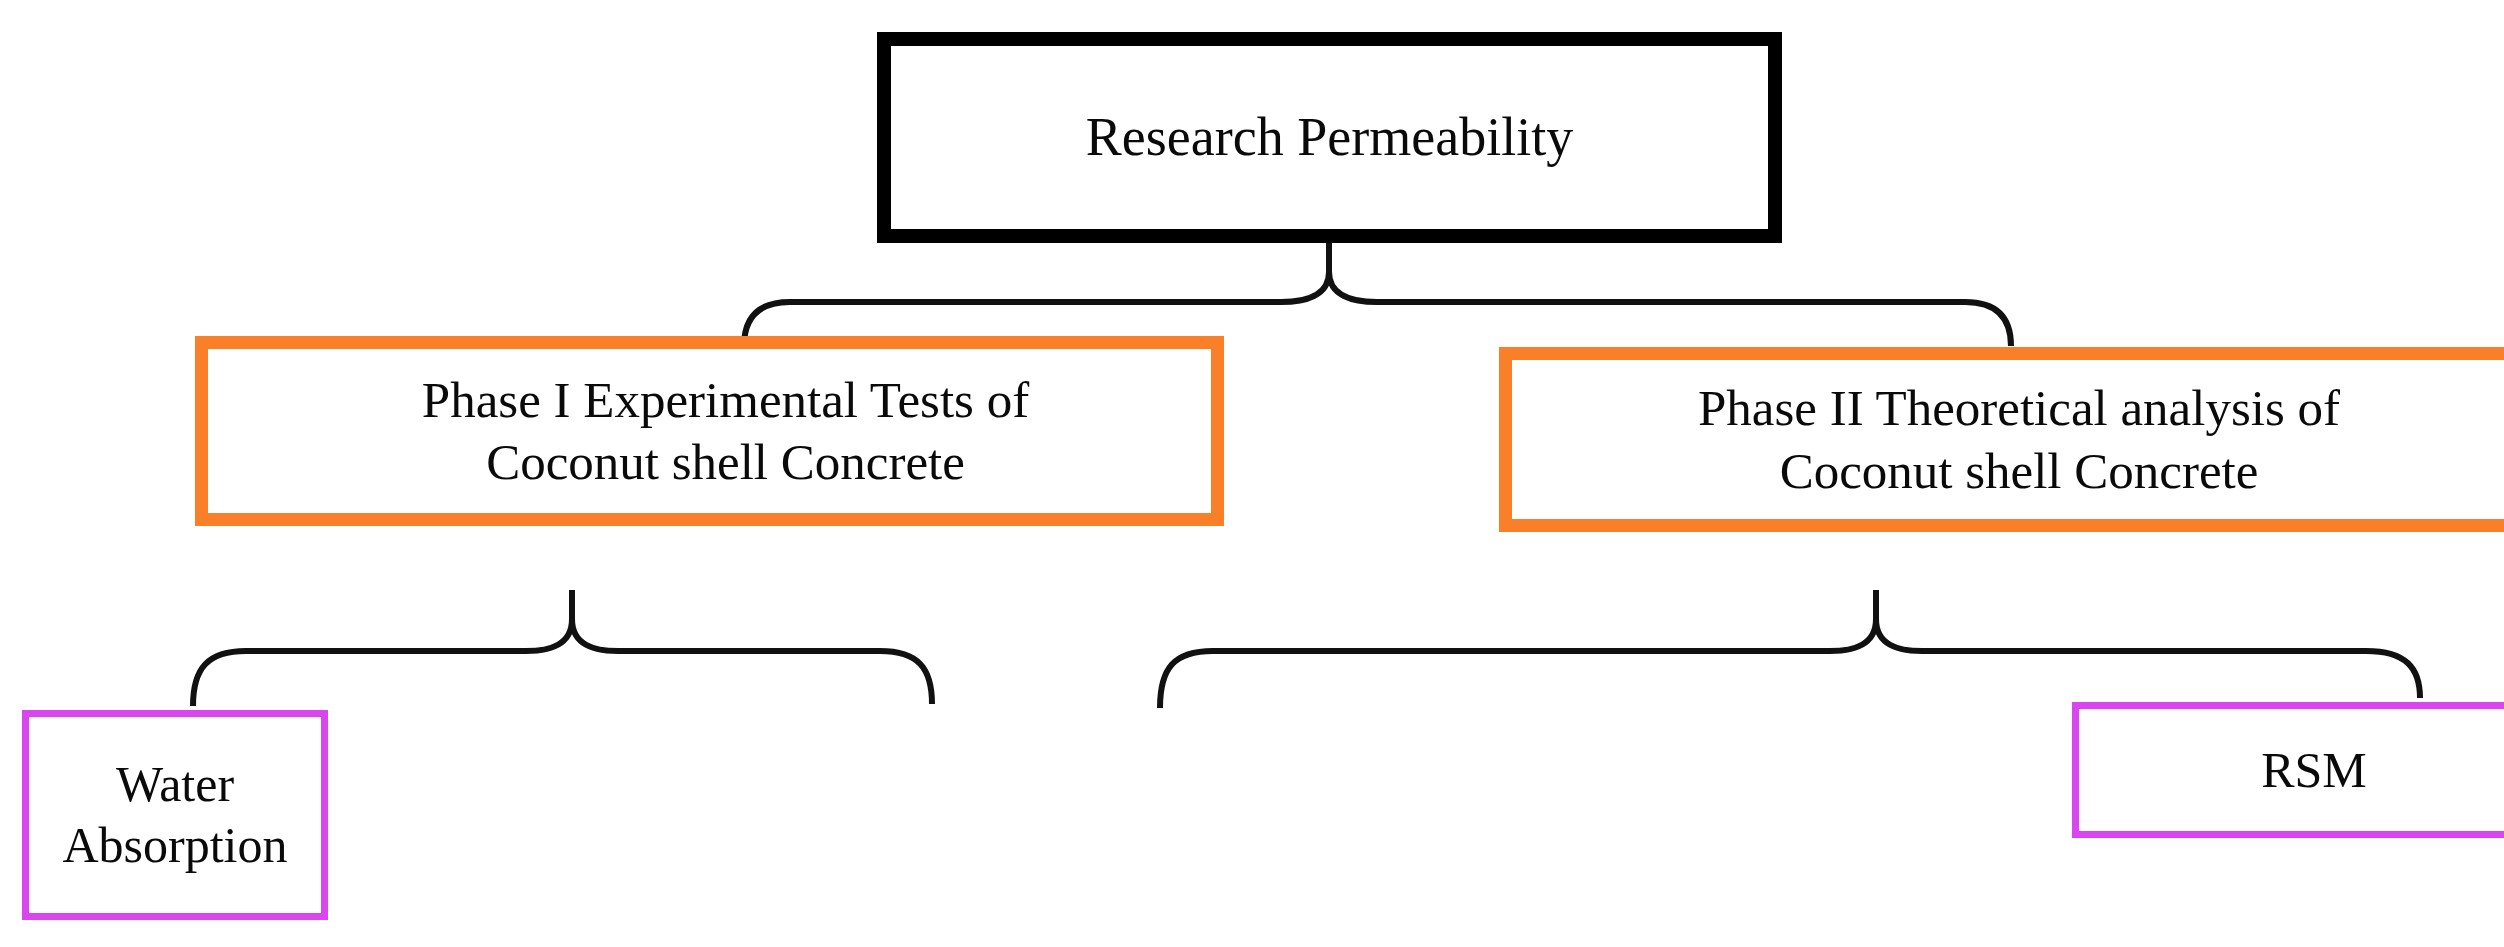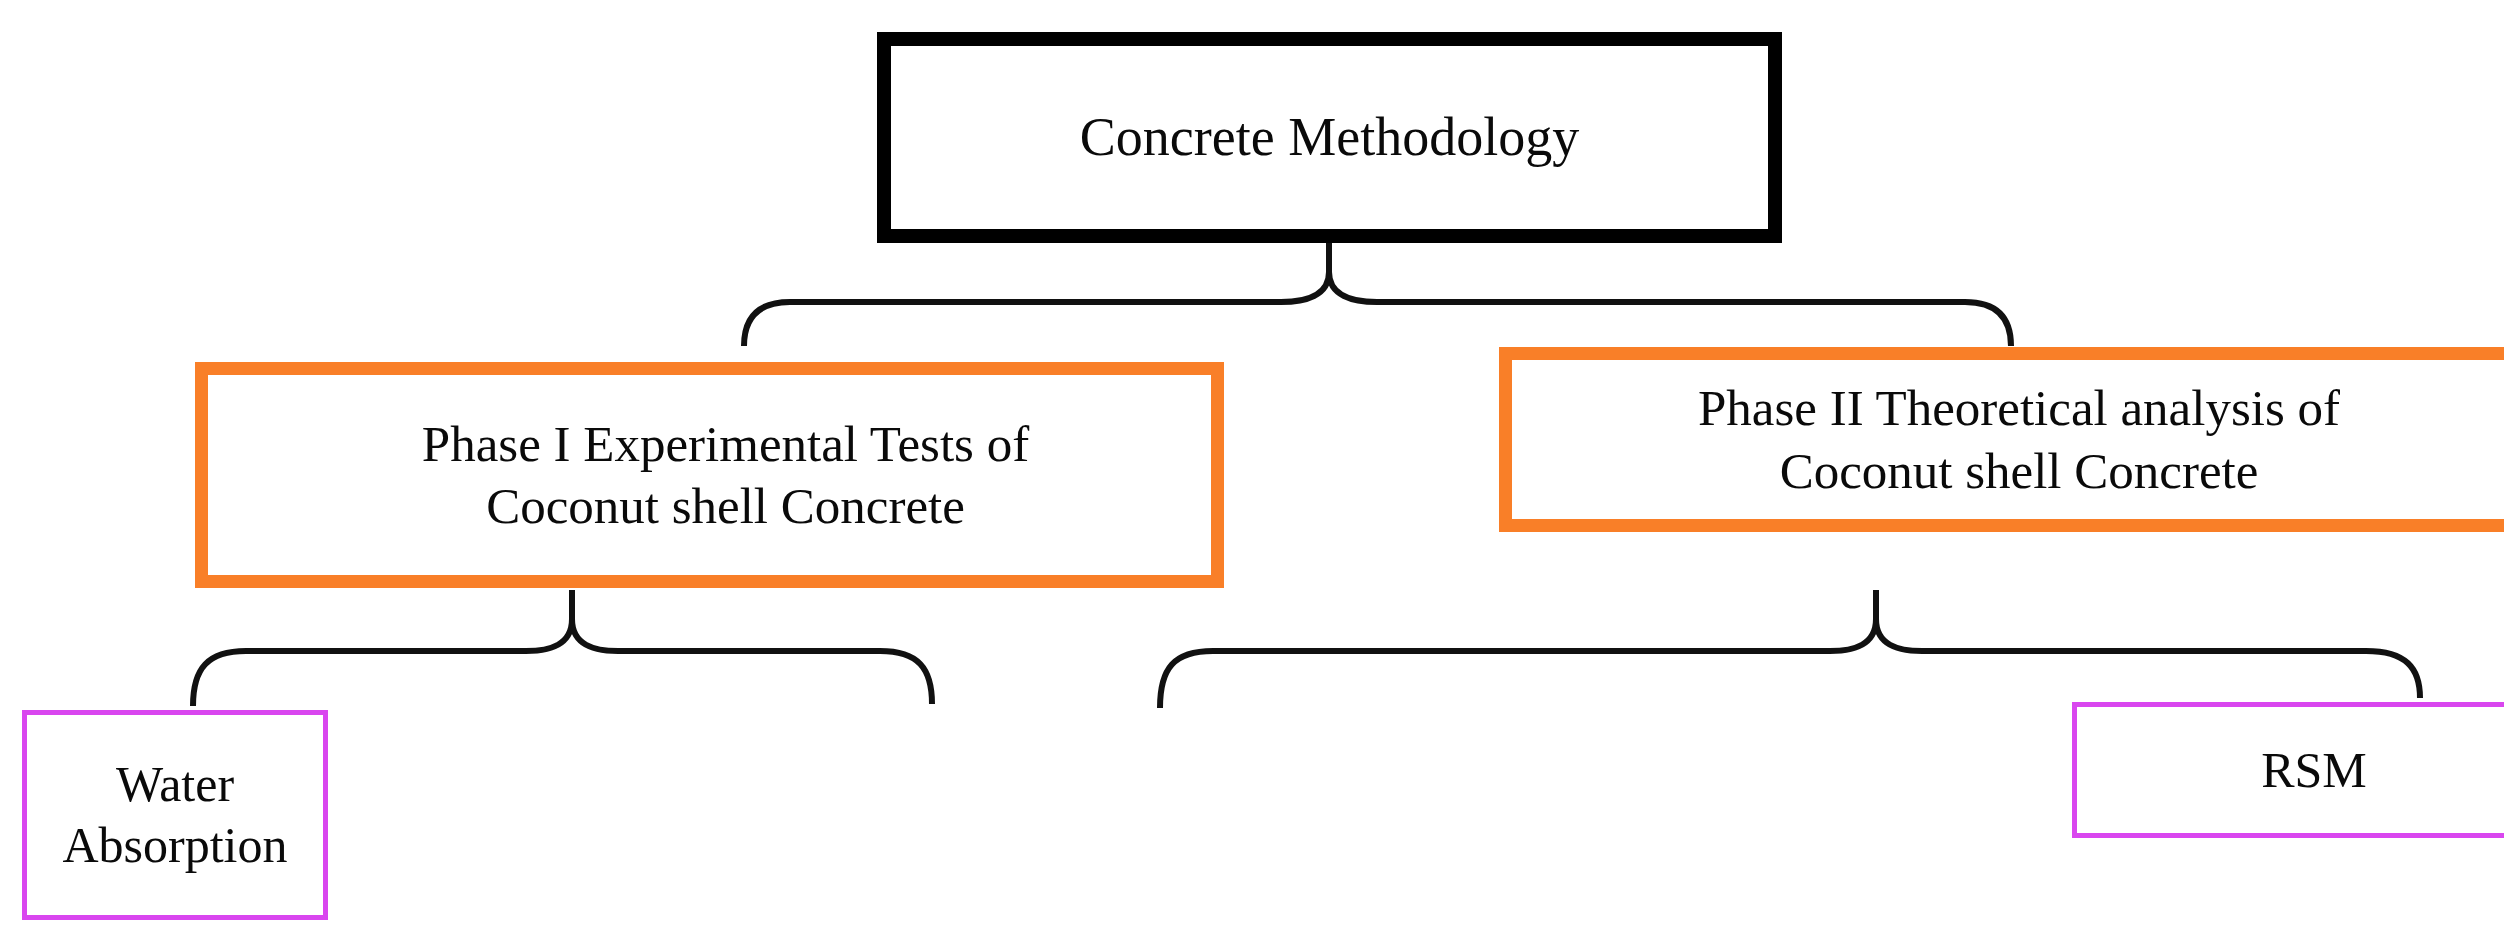--- a/index.html
+++ b/index.html
@@ -46,21 +46,21 @@
     border: 14px solid #000000;
     font-size: 54px;
   }
   
   .node.phase {
     border: 13px solid #F97F28;
     font-size: 51px;
   }
   
   .node.leaf {
-    border: 5px solid #d946ef;
+    border: 7px solid #d946ef;
     font-size: 50px;
   }
 </style>
 </head>
 <body>
 
 <div id="diagram-root">
 
   <svg id="connector-layer" viewBox="0 0 2504 947" aria-hidden="true">
     <g fill="none" stroke="#111111" stroke-width="6" stroke-linecap="butt">
@@ -91,24 +91,24 @@
                L 1213 651
                C 1174 651 1160 668 1160 708
                M 1876 619
                C 1876 645 1898 651 1922 651
                L 2366 651
                C 2406 651 2420 668 2420 698"></path>
     </g>
   </svg>
 
   <div class="node root" style="left:877px; top:32px; width:905px; height:211px;">
-    <span class="node-label">Concrete Methodology</span>
+    <span class="node-label">Research Permeability</span>
   </div>
 
-  <div class="node phase" style="left:195px; top:362px; width:1029px; height:226px;padding-left:32px;">
+  <div class="node phase" style="left:195px; top:336px; width:1029px; height:190px;padding-left:32px;">
     <span class="node-label">Phase I Experimental Tests of
 Coconut shell Concrete</span>
   </div>
 
   <div class="node phase" style="left:1499px; top:347px; width:1040px; height:185px;">
     <span class="node-label">Phase II Theoretical analysis of
 Coconut shell Concrete</span>
   </div>
 
   <div class="node leaf" style="left:22px; top:710px; width:306px; height:210px;">

